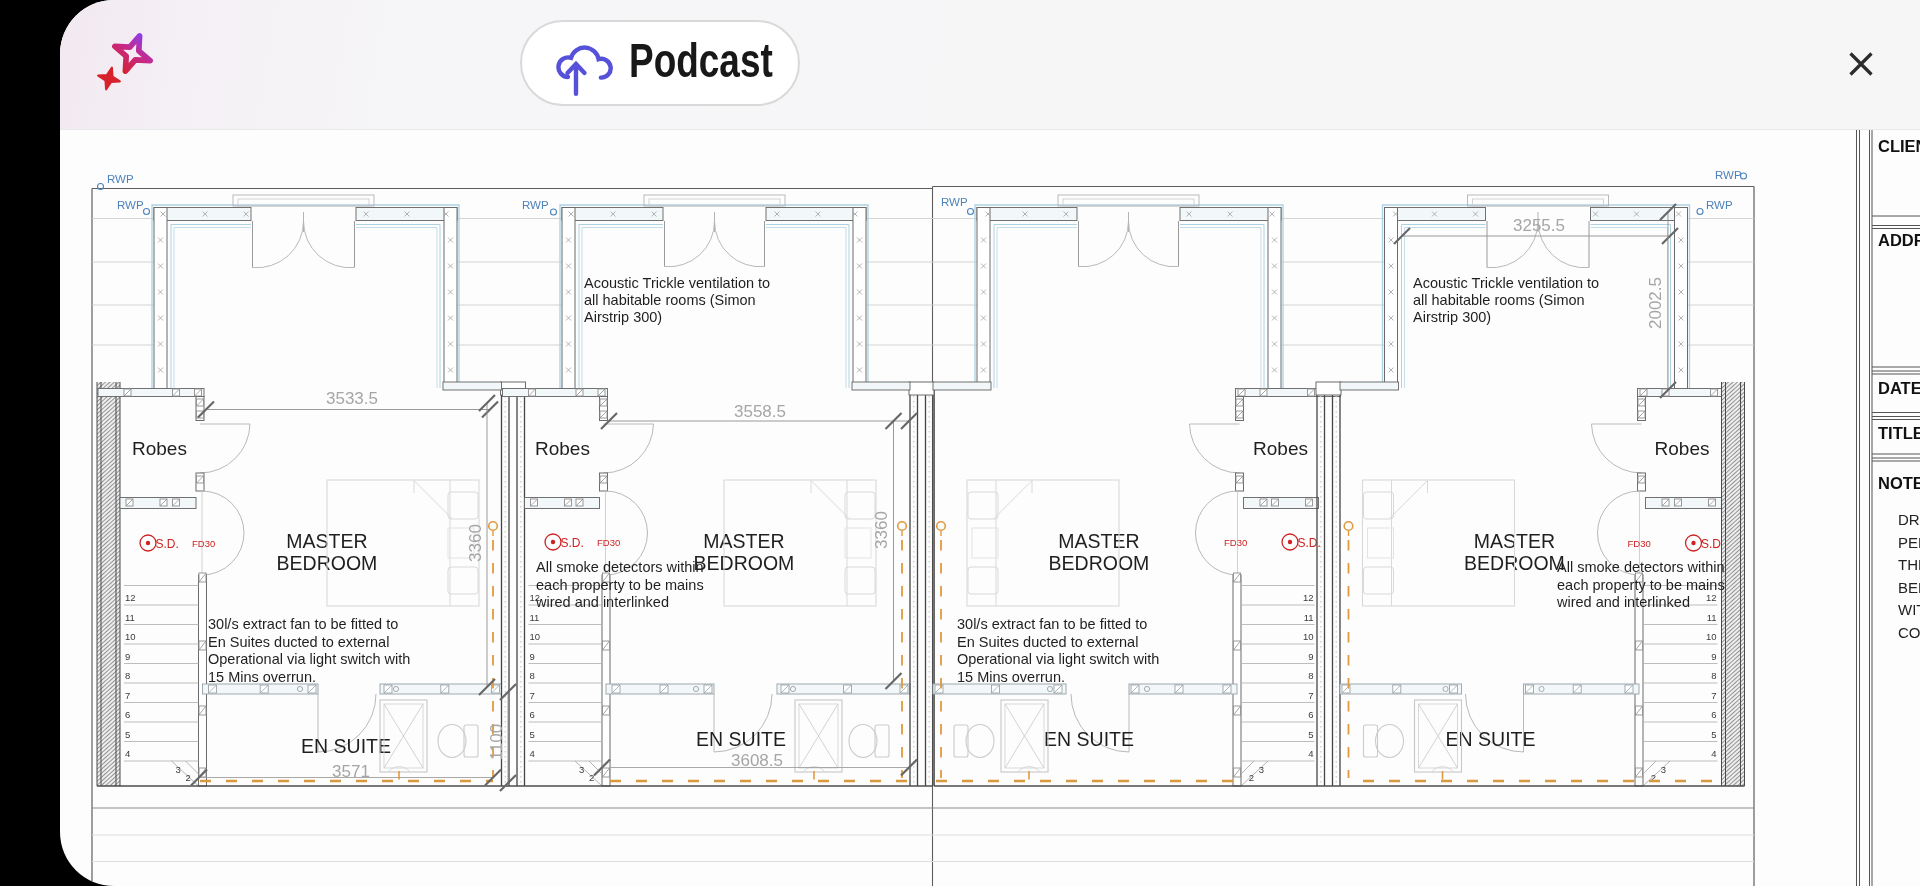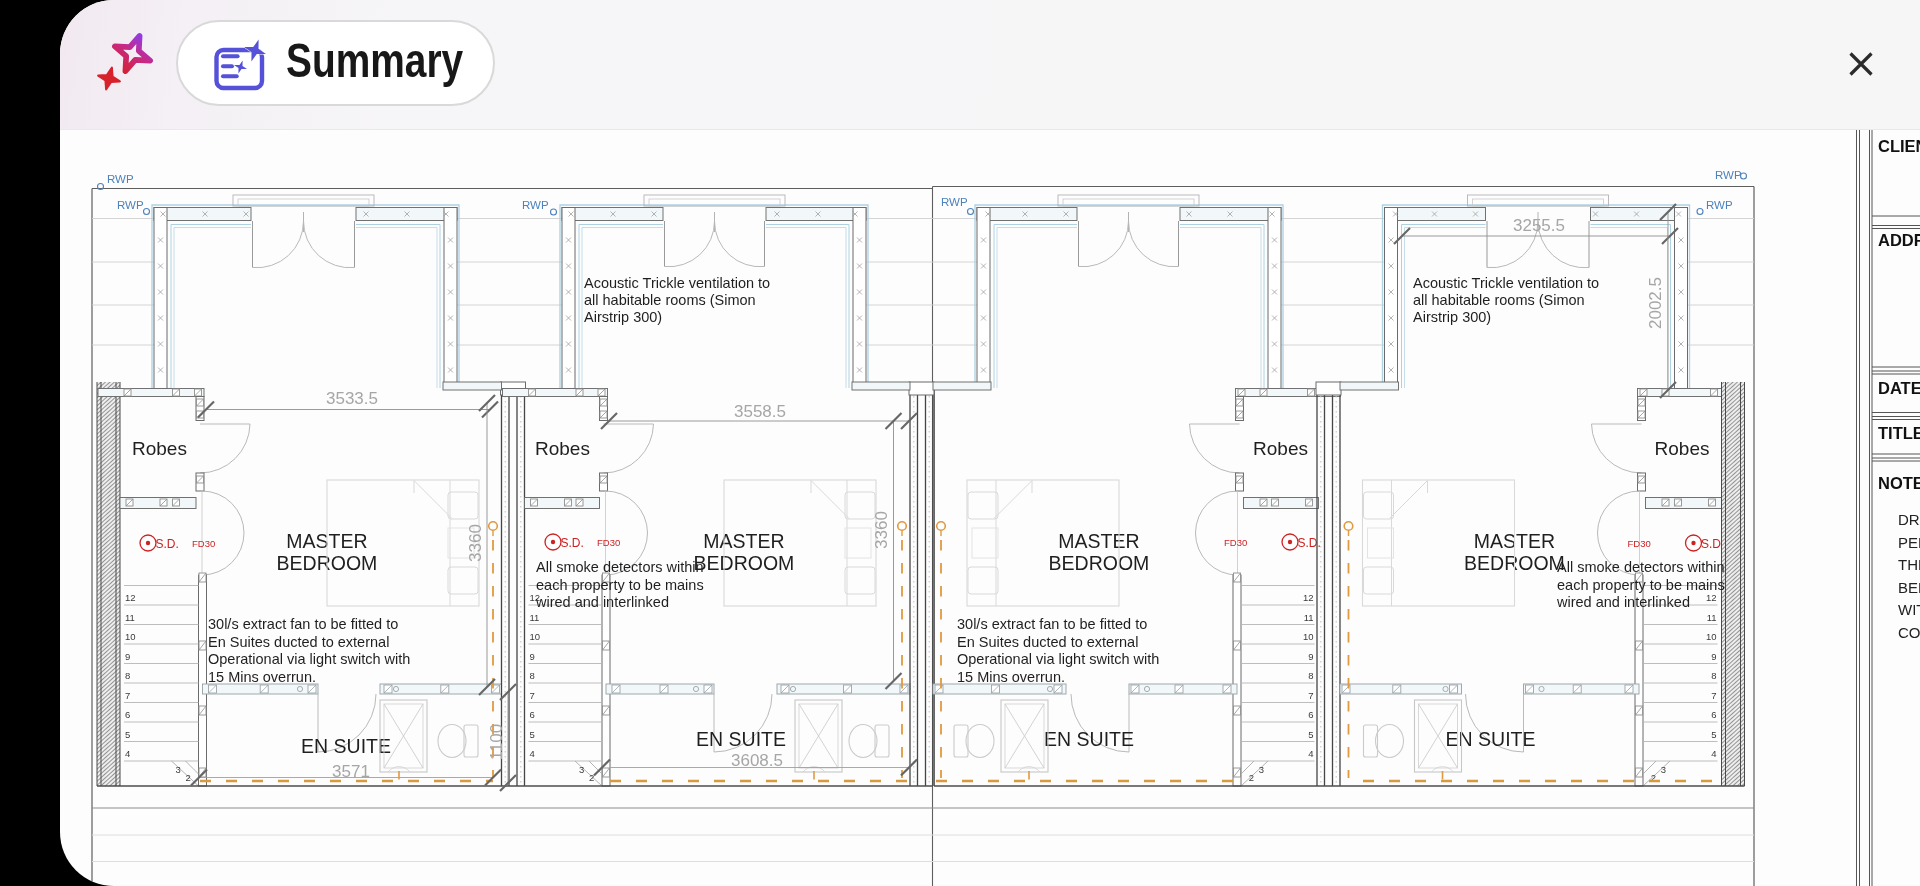--- a/index.html
+++ b/index.html
@@ -922,35 +922,27 @@
           <linearGradient id="spg" x1="0.85" y1="0" x2="0.15" y2="1">
 <stop offset="0" stop-color="#8b3df0"></stop>
             <stop offset="0.45" stop-color="#c62a8a"></stop>
             <stop offset="1" stop-color="#d6202f"></stop>
           </linearGradient>
         </defs>
 <path d="M139.6,35.9 L138.8,50.8 L150.1,60.6 L135.2,59.8 L125.4,71.1 L126.2,56.2 L114.9,46.4 L129.8,47.2 Z" fill="none" stroke="url(#spg)" stroke-width="5.7" stroke-linejoin="round"></path>
 <path d="M111.9,67.6 L112.6,76.5 L119.9,81.4 L111.0,82.1 L106.1,89.4 L105.4,80.5 L98.1,75.6 L107.0,74.9 Z" fill="#d7222c" stroke="#d7222c" stroke-width="2" stroke-linejoin="round"></path>
 </svg>
 
-<div class="pill" style="left:116px;width:319px;">
-<svg width="60" height="60" viewBox="0 0 60 60" style="position:absolute;left:36px;top:16px">
-<g stroke="#5551d8" fill="none">
-<rect x="2.5" y="12" width="45.5" height="38" rx="7" stroke-width="4.4"></rect>
-<g stroke-width="4" stroke-linecap="round">
-              <path d="M9 18.2 H23.6"></path>
-              <path d="M9 28.2 H18"></path>
-              <path d="M9 38.2 H22.7"></path>
-            </g>
+
+<div class="pill" style="left:460px;width:280px;">
+<svg width="60" height="78" viewBox="0 0 60 78" style="position:absolute;left:34px;top:20px">
+<g stroke="#5551d8" fill="none" stroke-width="4.4" stroke-linecap="round">
+<path d="M 12 35 a 9.8 9.8 0 1 1 3 -19.2 a 14.2 14.2 0 0 1 27.6 1.4 a 9.4 9.4 0 1 1 2.3 18.4"></path>
+<path d="M 20 51.7 V 22.7 M 11.5 31 L 20 22 L 28.5 31"></path>
 </g>
-<path d="M45.0,0.1 L44.9,10.5 L53.4,16.5 L43.0,16.4 L37.0,24.9 L37.1,14.5 L28.6,8.5 L39.0,8.6 Z" fill="#fff"></path>
-          <path d="M44.6,1.6 L44.5,10.7 L51.9,16.1 L42.8,16.0 L37.4,23.4 L37.5,14.3 L30.1,8.9 L39.2,9.0 Z" fill="#5551d8"></path>
-<path d="M29.0,21.4 L28.8,27.8 L34.1,31.5 L27.7,31.3 L24.0,36.6 L24.2,30.2 L18.9,26.5 L25.3,26.7 Z" fill="#fff"></path>
-          <path d="M28.6,22.5 L28.5,28.0 L33.0,31.1 L27.5,31.0 L24.4,35.5 L24.5,30.0 L20.0,26.9 L25.5,27.0 Z" fill="#5551d8"></path>
 </svg>
-<span style="left:108px;transform:translateY(-54%) scaleX(0.81);">Summary</span>
+<span style="left:107px;transform:translateY(-54%) scaleX(0.77);">Podcast</span>
 </div>
-
 
 <svg id="close" viewBox="0 0 24 24">
         <path d="M1.5 1.5 L22.5 22.5 M1.5 22.5 L22.5 1.5" stroke="#2b2b2b" stroke-width="3.2"></path>
       </svg>
 </div>
 </div>
 </body></html>

